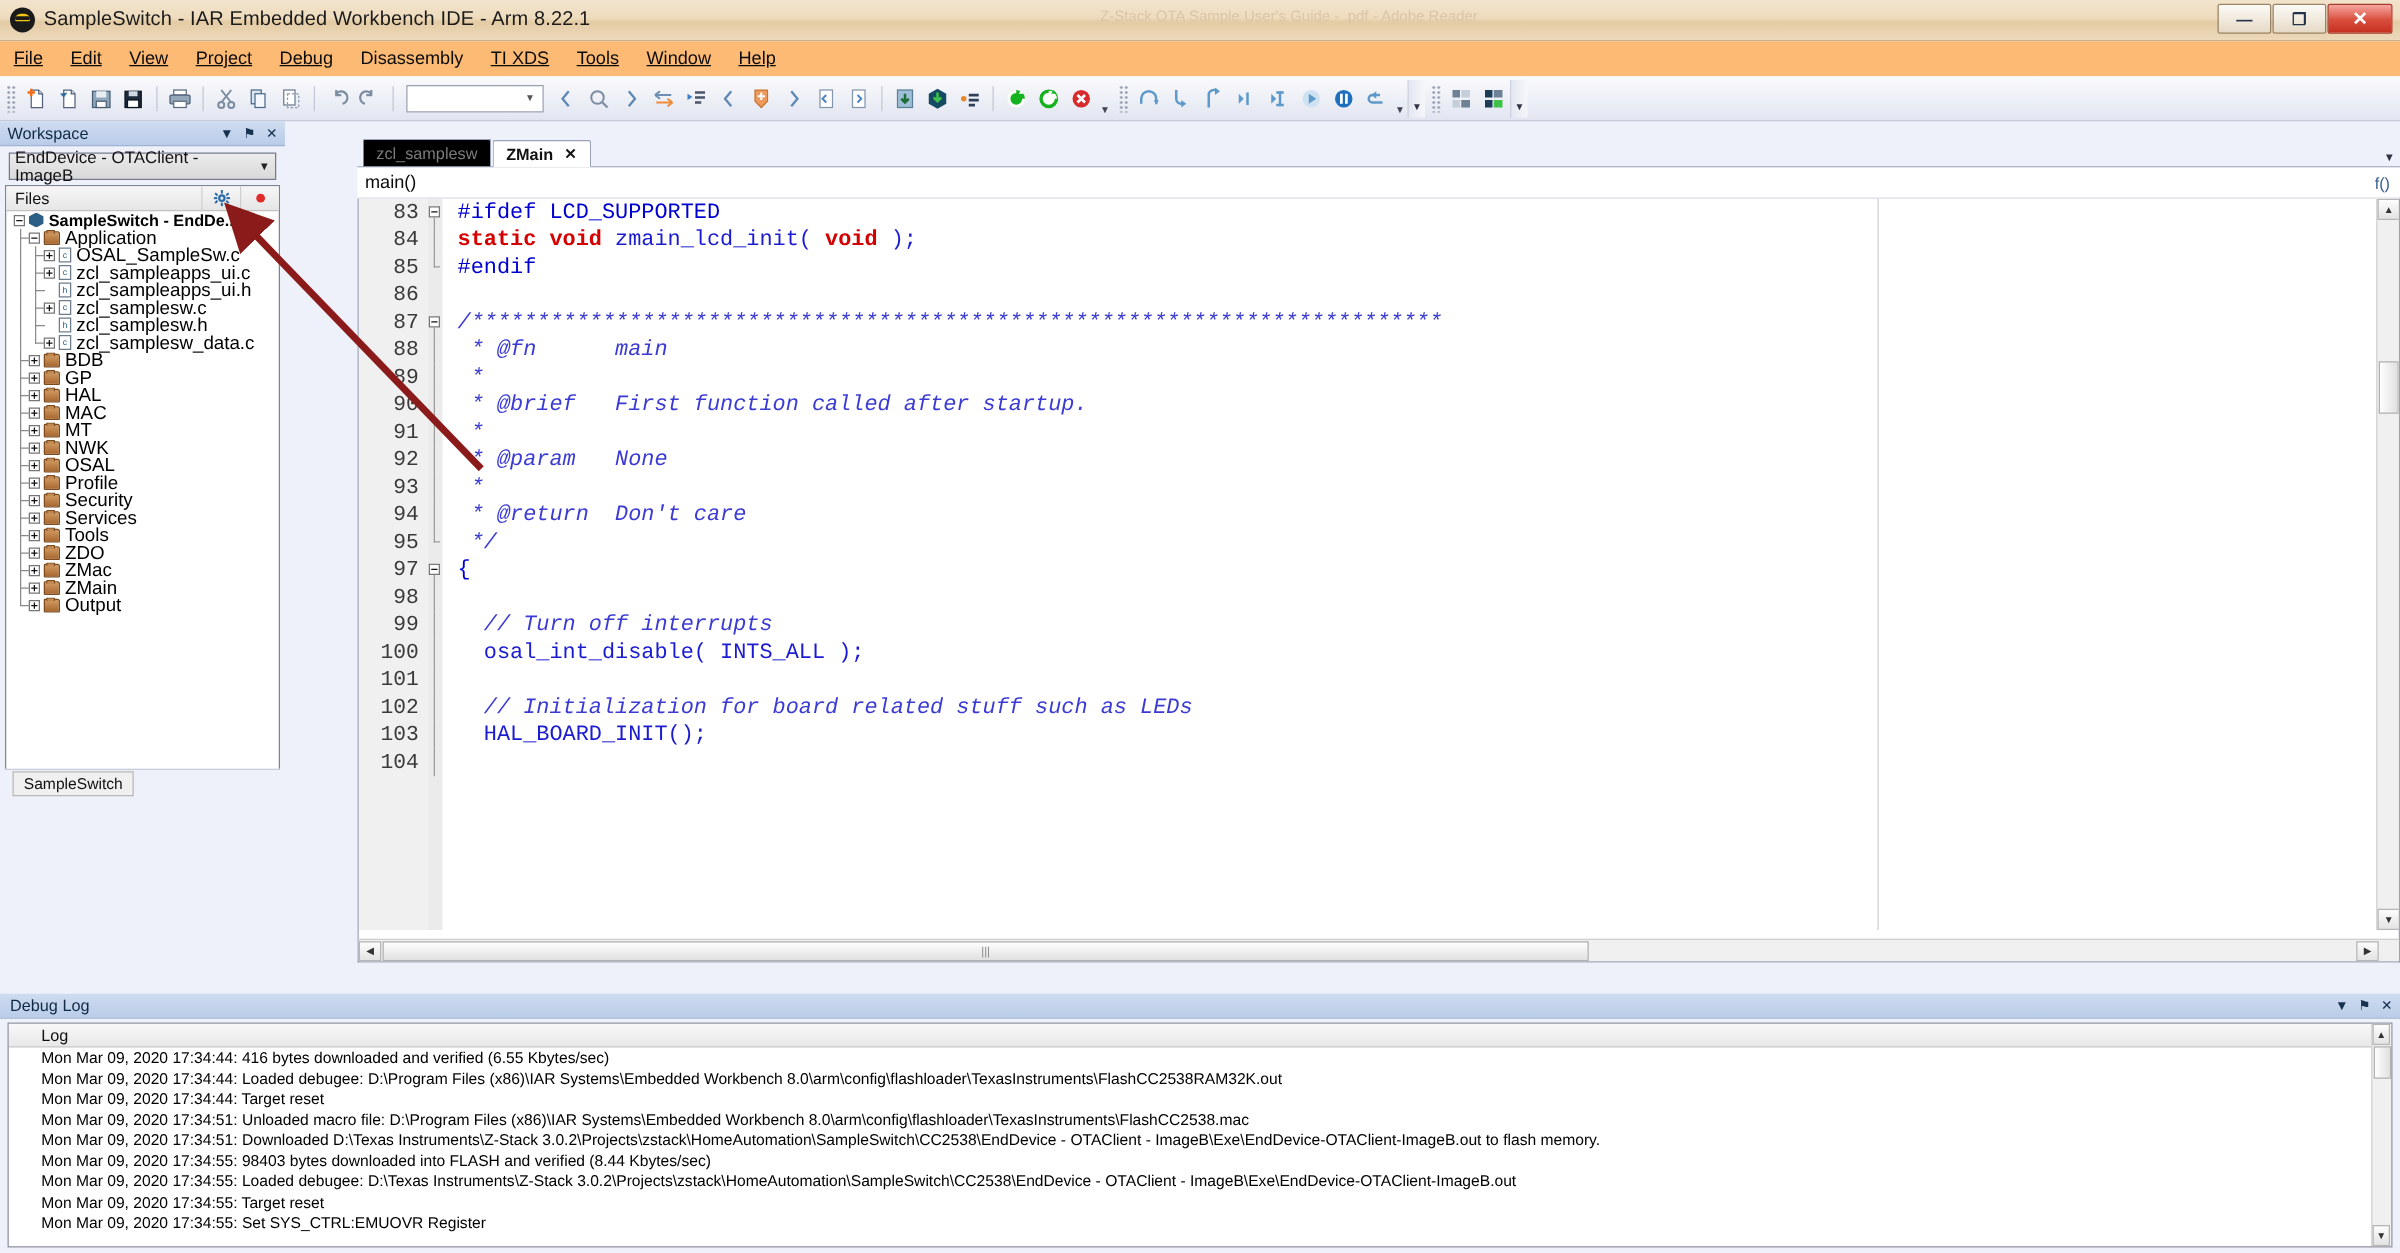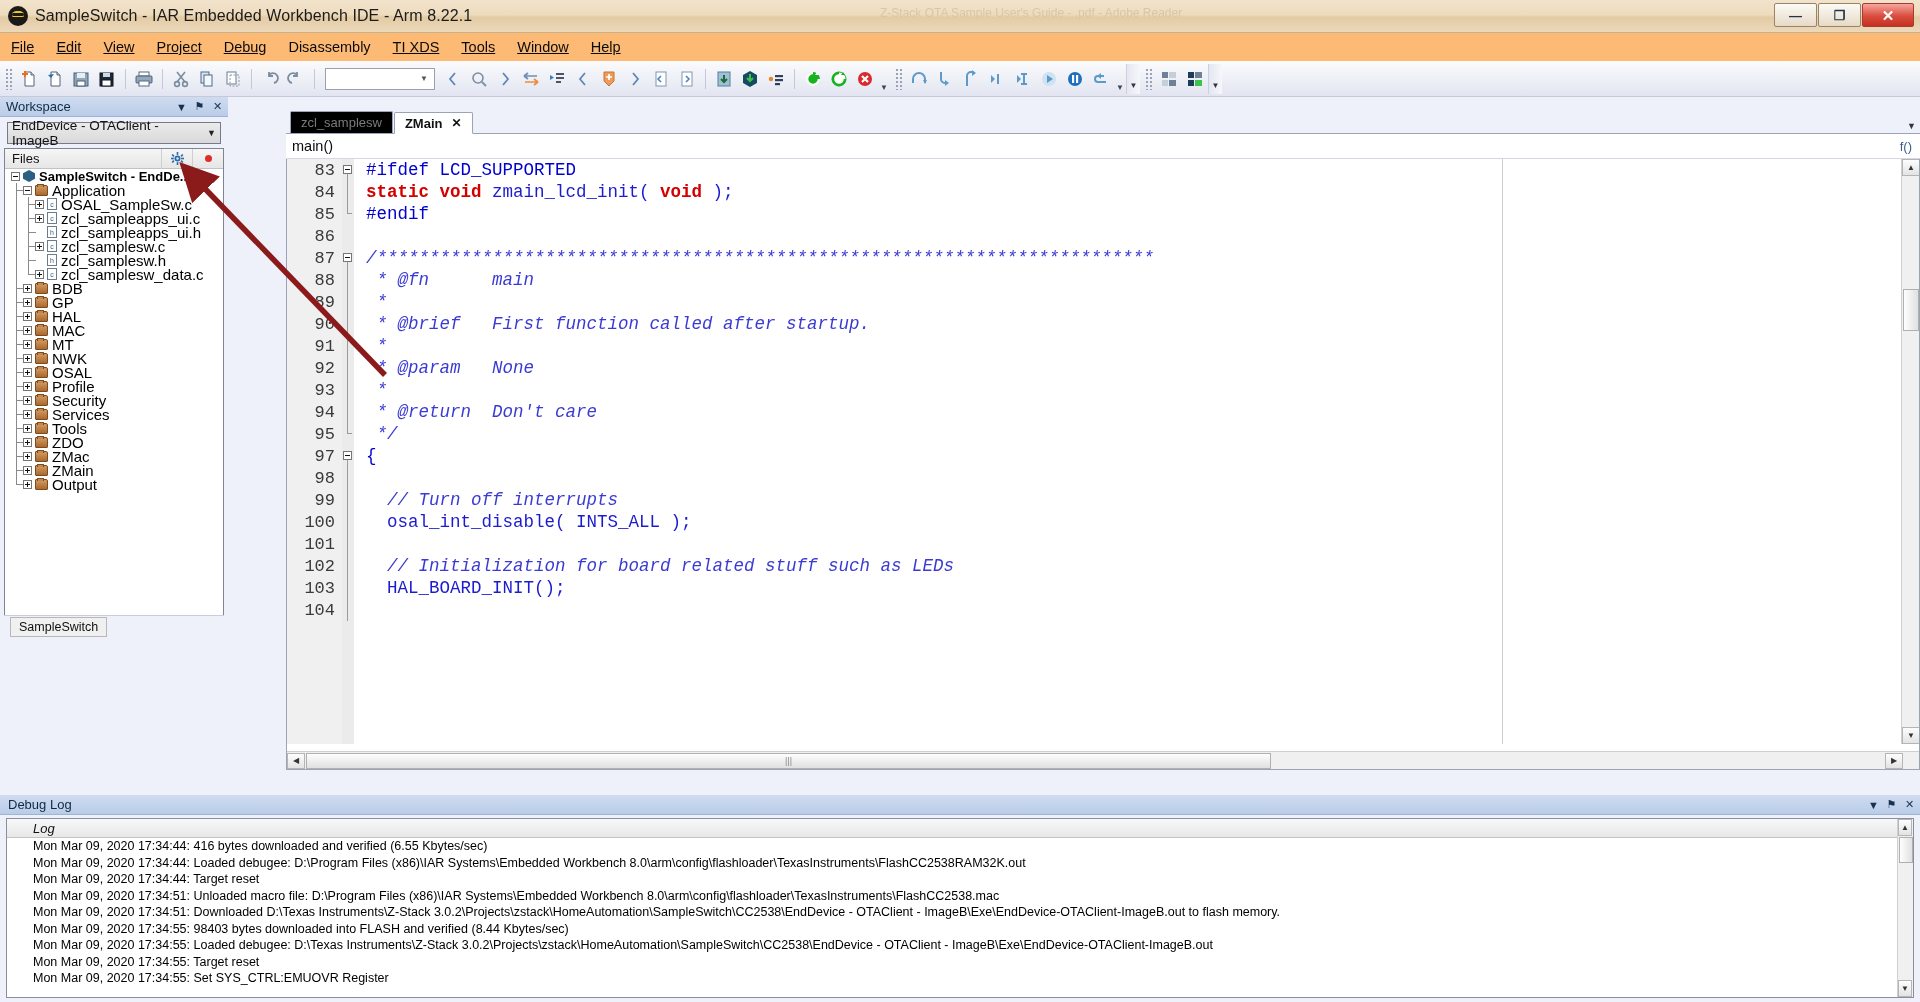--- a/index.html
+++ b/index.html
@@ -347,21 +347,21 @@
     display: flex; align-items: center; padding-left: 8px;
     border-bottom: 1px solid #9fb4d4;
   }
   #dl-title { font-size: 13px; color: #102a45; flex: 1; }
   #dl-body {
     position: absolute; left: 6px; top: 23px; width: 1908px; height: 180px;
     background: #fff; border: 1px solid #8b8f9d; overflow: hidden;
   }
   #dl-colheader {
     height: 19px; background: linear-gradient(to bottom,#f8f8f8,#e8e8e8);
-    border-bottom: 1px solid #c3c3c3; display: flex; align-items: center; font-style: italic;
+    border-bottom: 1px solid #c3c3c3; display: flex; align-items: center;
   }
   #dl-col-log { font-size: 13px; color: #111; padding-left: 26px; }
   .logrow {
     height: 16.5px; display: flex; align-items: center; white-space: nowrap;
     padding-left: 26px; font-size: 12.5px; color: #000;
   }
   #dl-vscroll {
     position: absolute; right: 0; top: 0; width: 16px; bottom: 0;
     background: #f0f0f0; border-left: 1px solid #cfcfcf;
   }

